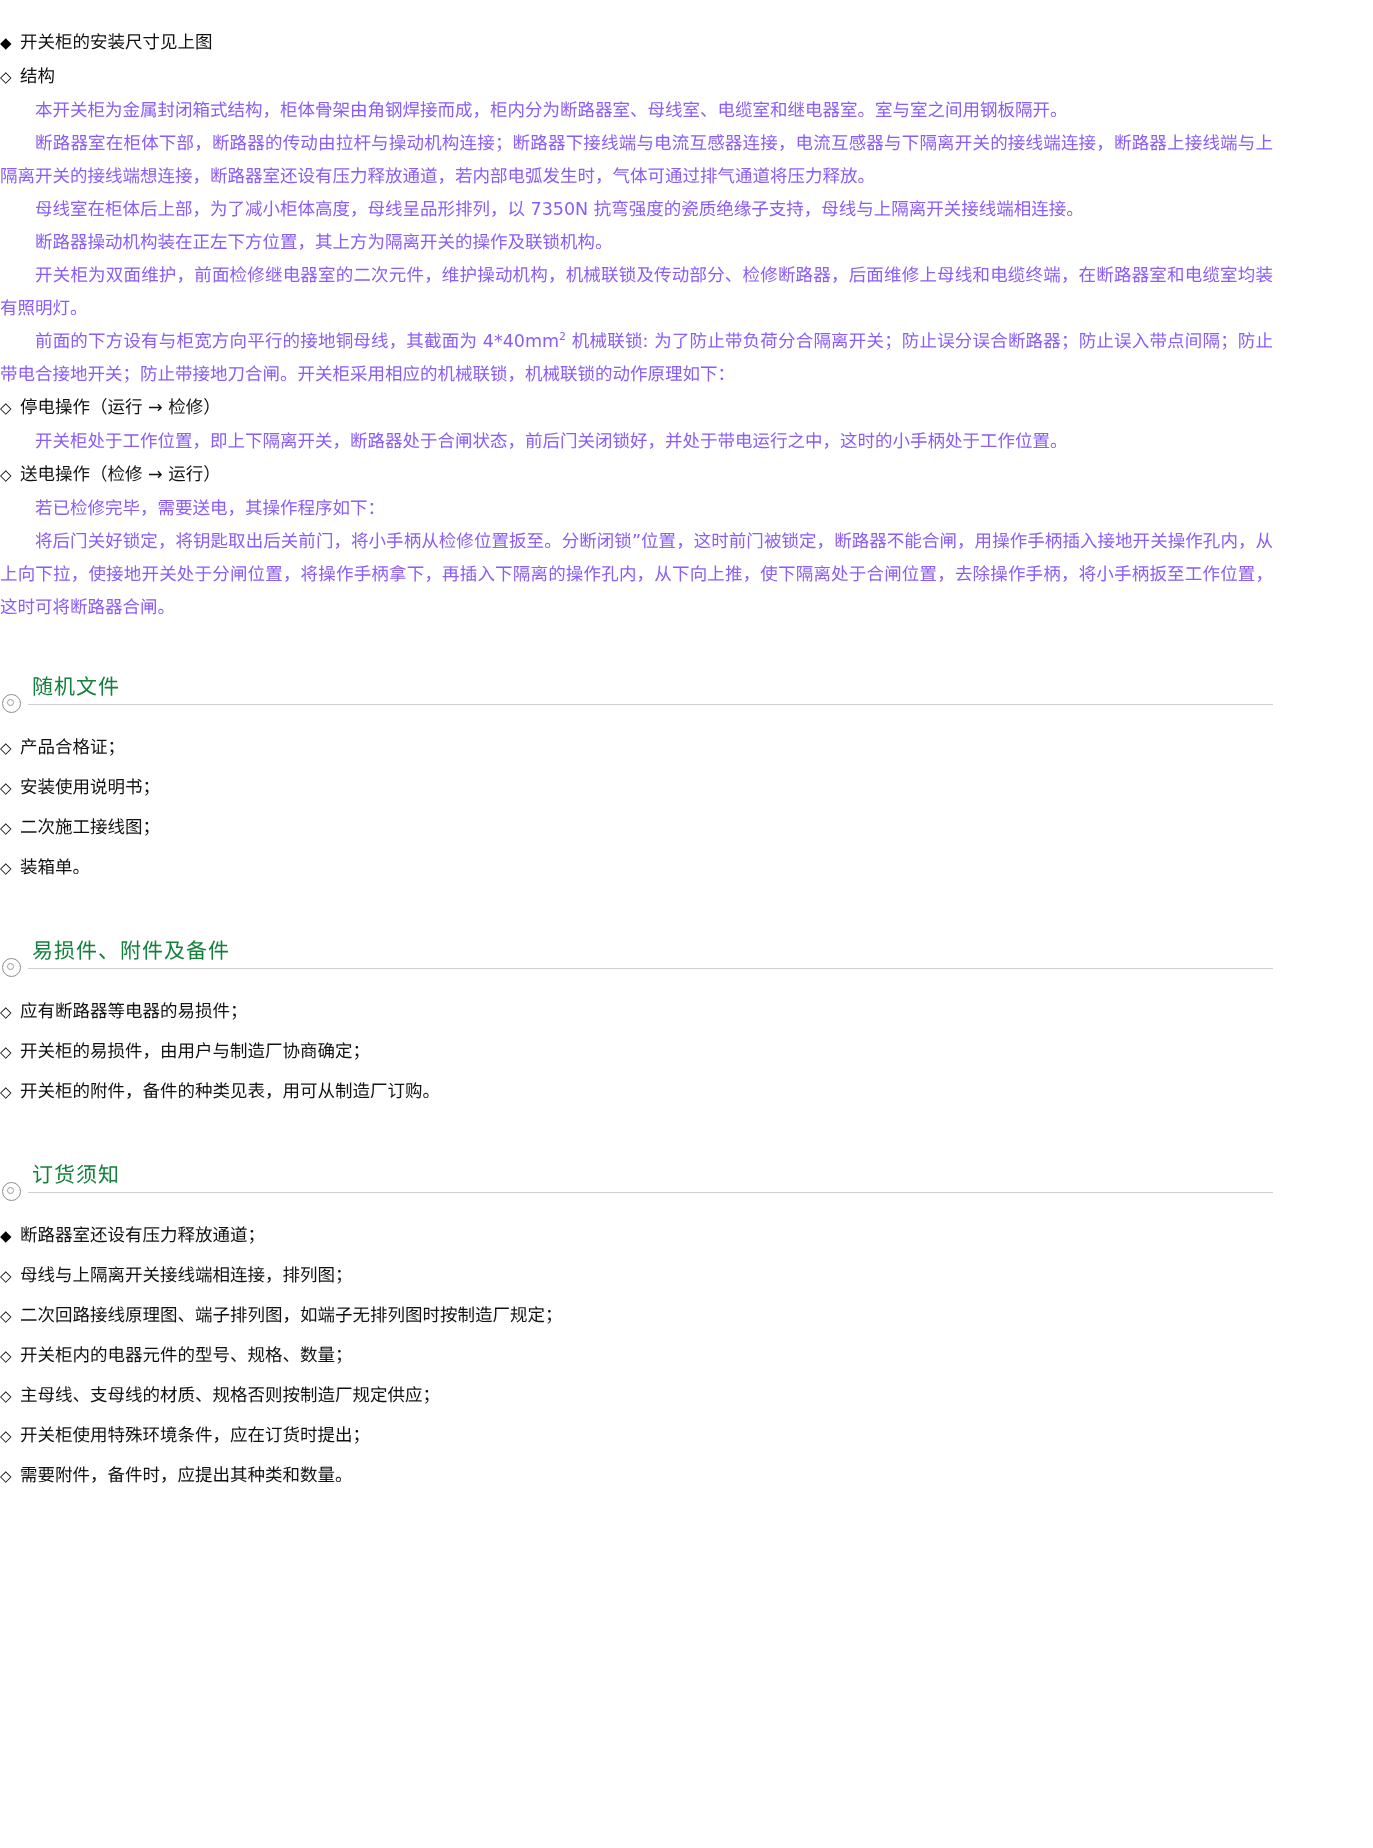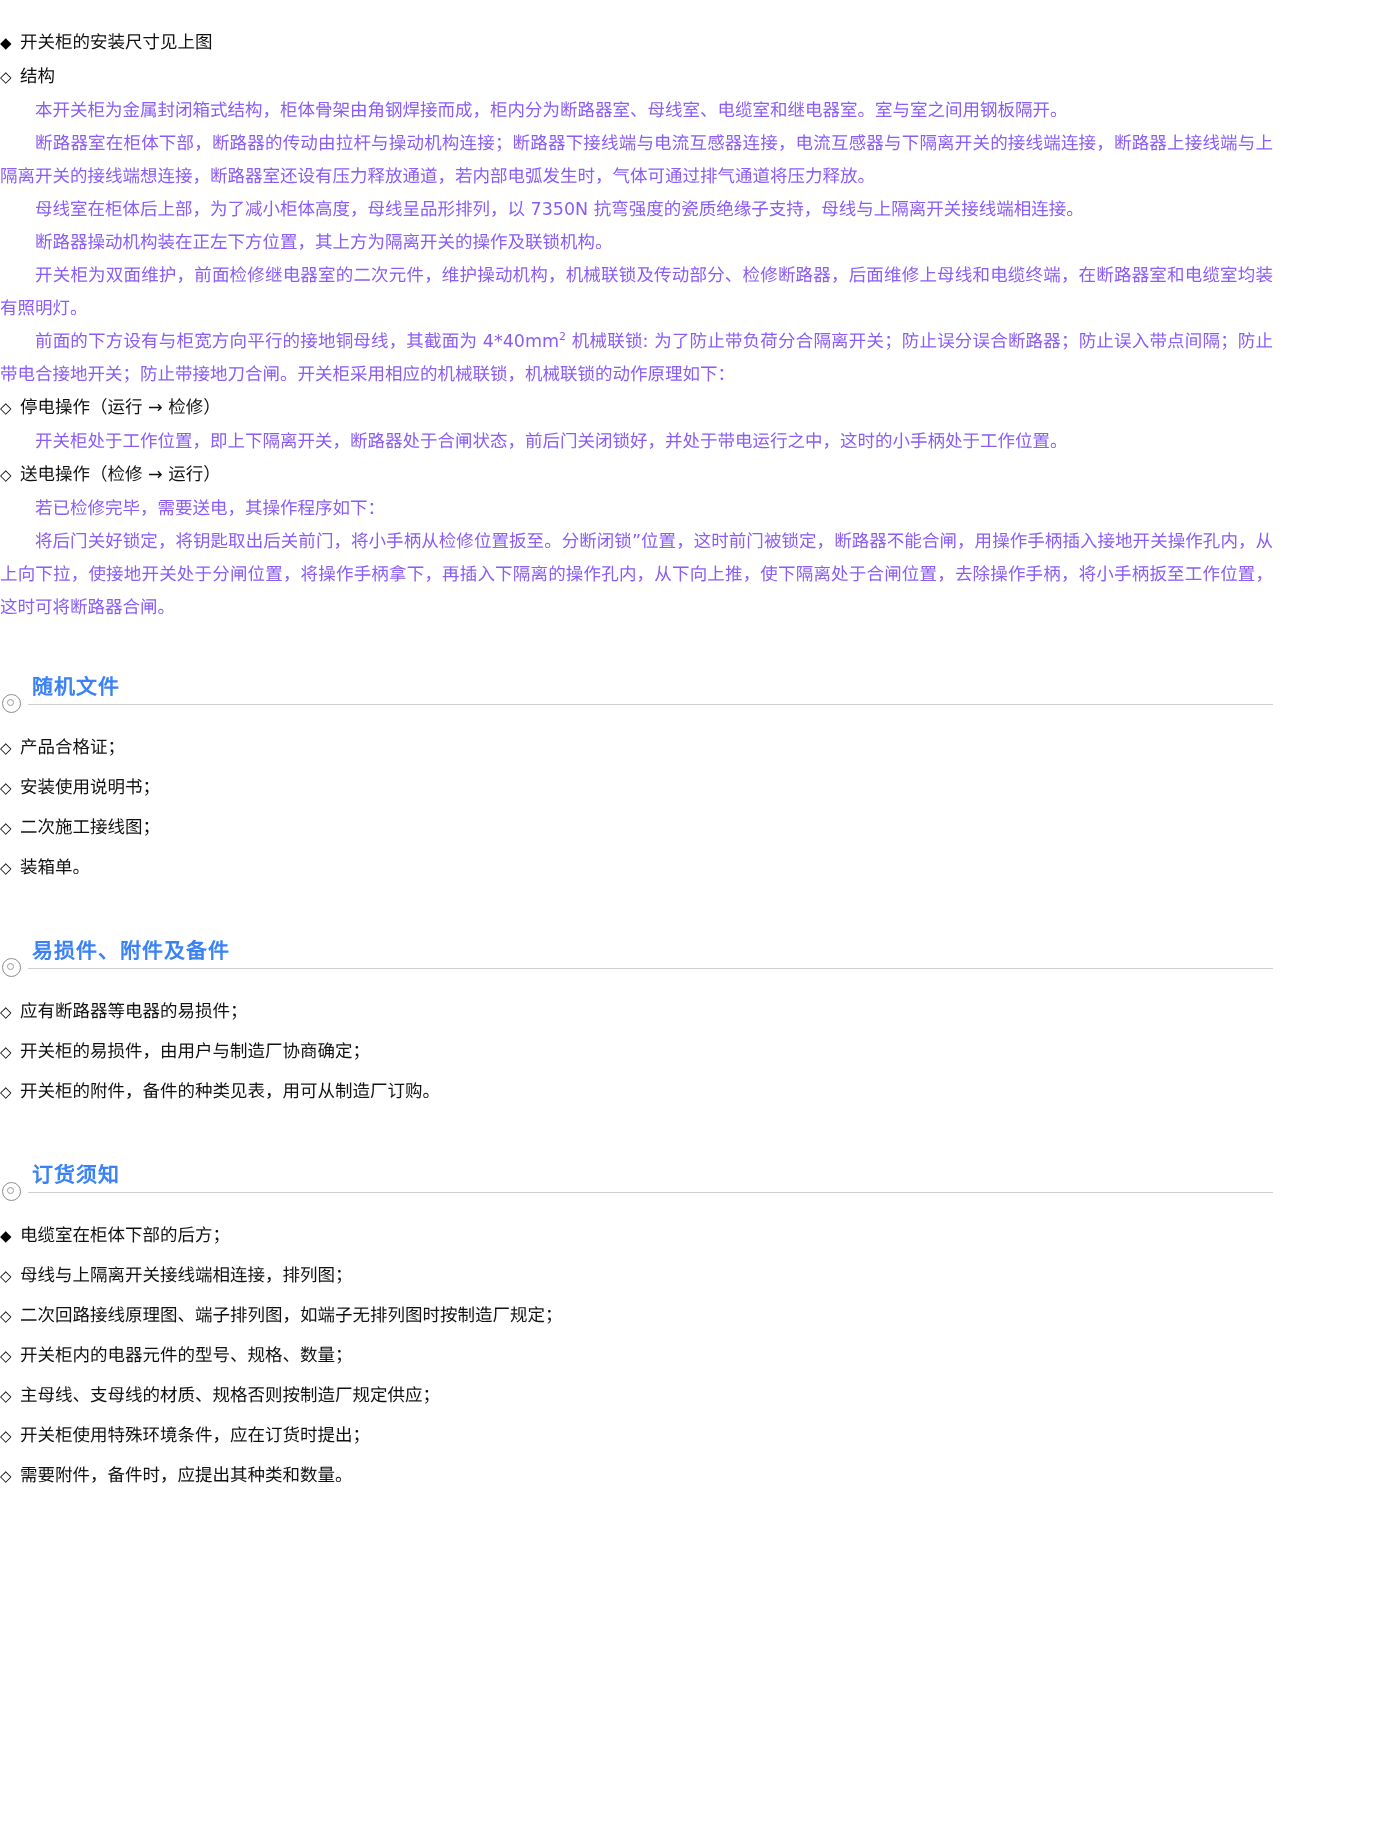--- a/index.html
+++ b/index.html
@@ -59,22 +59,22 @@
   }
   .section-head {
     position: relative;
     height: 42px;
   }
   .sec-title {
     position: absolute;
     left: 32px;
     top: 0;
     font-size: 21px;
-    font-weight: bold;
-    color: #3b82f6;
+    font-weight: normal;
+    color: #15803d;
     letter-spacing: 1px;
   }
   .sec-rule {
     position: absolute;
     left: 28px;
     right: 0;
     top: 34px;
     height: 1px;
     background: #cfcfcf;
   }
@@ -178,21 +178,21 @@
     </div>
 
     <div class="section">
       <div class="section-head">
         <span class="sec-ring"></span>
         <span class="sec-title">订货须知</span>
         <span class="sec-rule"></span>
       </div>
       <div class="sec-body">
         <div class="bullet-line">
-          <span class="bullet-mark">◆</span><span>电缆室在柜体下部的后方；</span>
+          <span class="bullet-mark">◆</span><span>断路器室还设有压力释放通道；</span>
         </div>
         <div class="bullet-line">
           <span class="bullet-mark">◇</span><span>母线与上隔离开关接线端相连接，排列图；</span>
         </div>
         <div class="bullet-line">
           <span class="bullet-mark">◇</span><span>二次回路接线原理图、端子排列图，如端子无排列图时按制造厂规定；</span>
         </div>
         <div class="bullet-line">
           <span class="bullet-mark">◇</span><span>开关柜内的电器元件的型号、规格、数量；</span>
         </div>

